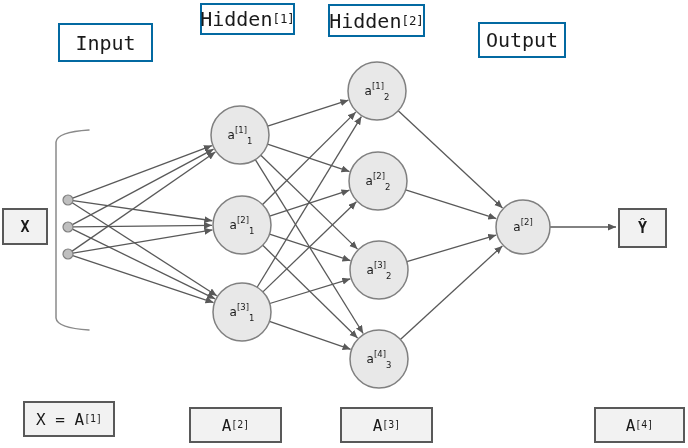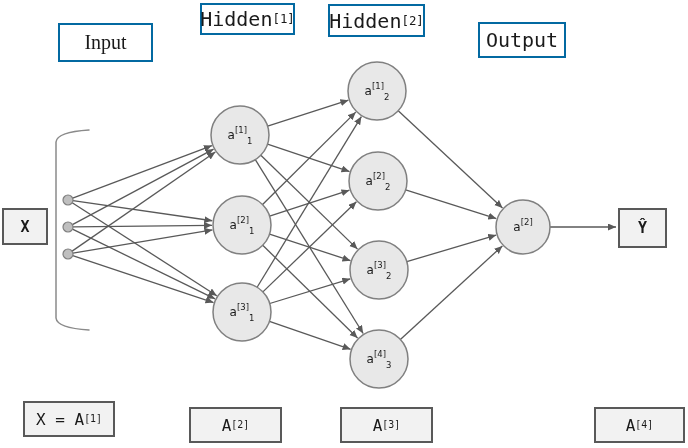--- a/index.html
+++ b/index.html
@@ -85,21 +85,21 @@
       <circle cx="378" cy="181" r="29" fill="#e8e8e8" stroke="#808080" stroke-width="1.5"></circle>
       <text x="378" y="185" text-anchor="middle" font-family="&quot;DejaVu Sans&quot;, sans-serif" font-size="12" fill="#1a1a1a"><tspan>a</tspan><tspan dy="-6" font-size="8.5">[2]</tspan><tspan dy="11" font-size="8.5">2</tspan></text>
       <circle cx="379" cy="270" r="29" fill="#e8e8e8" stroke="#808080" stroke-width="1.5"></circle>
       <text x="379" y="274" text-anchor="middle" font-family="&quot;DejaVu Sans&quot;, sans-serif" font-size="12" fill="#1a1a1a"><tspan>a</tspan><tspan dy="-6" font-size="8.5">[3]</tspan><tspan dy="11" font-size="8.5">2</tspan></text>
       <circle cx="379" cy="359" r="29" fill="#e8e8e8" stroke="#808080" stroke-width="1.5"></circle>
       <text x="379" y="363" text-anchor="middle" font-family="&quot;DejaVu Sans&quot;, sans-serif" font-size="12" fill="#1a1a1a"><tspan>a</tspan><tspan dy="-6" font-size="8.5">[4]</tspan><tspan dy="11" font-size="8.5">3</tspan></text>
       <circle cx="523" cy="227" r="27" fill="#e8e8e8" stroke="#808080" stroke-width="1.5"></circle>
       <text x="523" y="231" text-anchor="middle" font-family="&quot;DejaVu Sans&quot;, sans-serif" font-size="12" fill="#1a1a1a"><tspan>a</tspan><tspan dy="-6" font-size="8.5">[2]</tspan></text>
     </svg>
 
-  <div class="box lbox" style="left: 58px; top: 23px; width: 95px; height: 39px; font-family: Liberation Serif, serif;">
+  <div class="box lbox" style="left: 58px; top: 23px; width: 95px; height: 39px;">
     <span>Input</span><sup></sup>
   </div>
   <div class="box lbox" style="left: 200px; top: 3px; width: 95px; height: 32px;">
     <span>Hidden</span><sup>[1]</sup>
   </div>
   <div class="box lbox" style="left: 328px; top: 4px; width: 97px; height: 33px;">
     <span>Hidden</span><sup>[2]</sup>
   </div>
   <div class="box lbox" style="left: 478px; top: 22px; width: 88px; height: 36px;">
     <span>Output</span><sup></sup>

